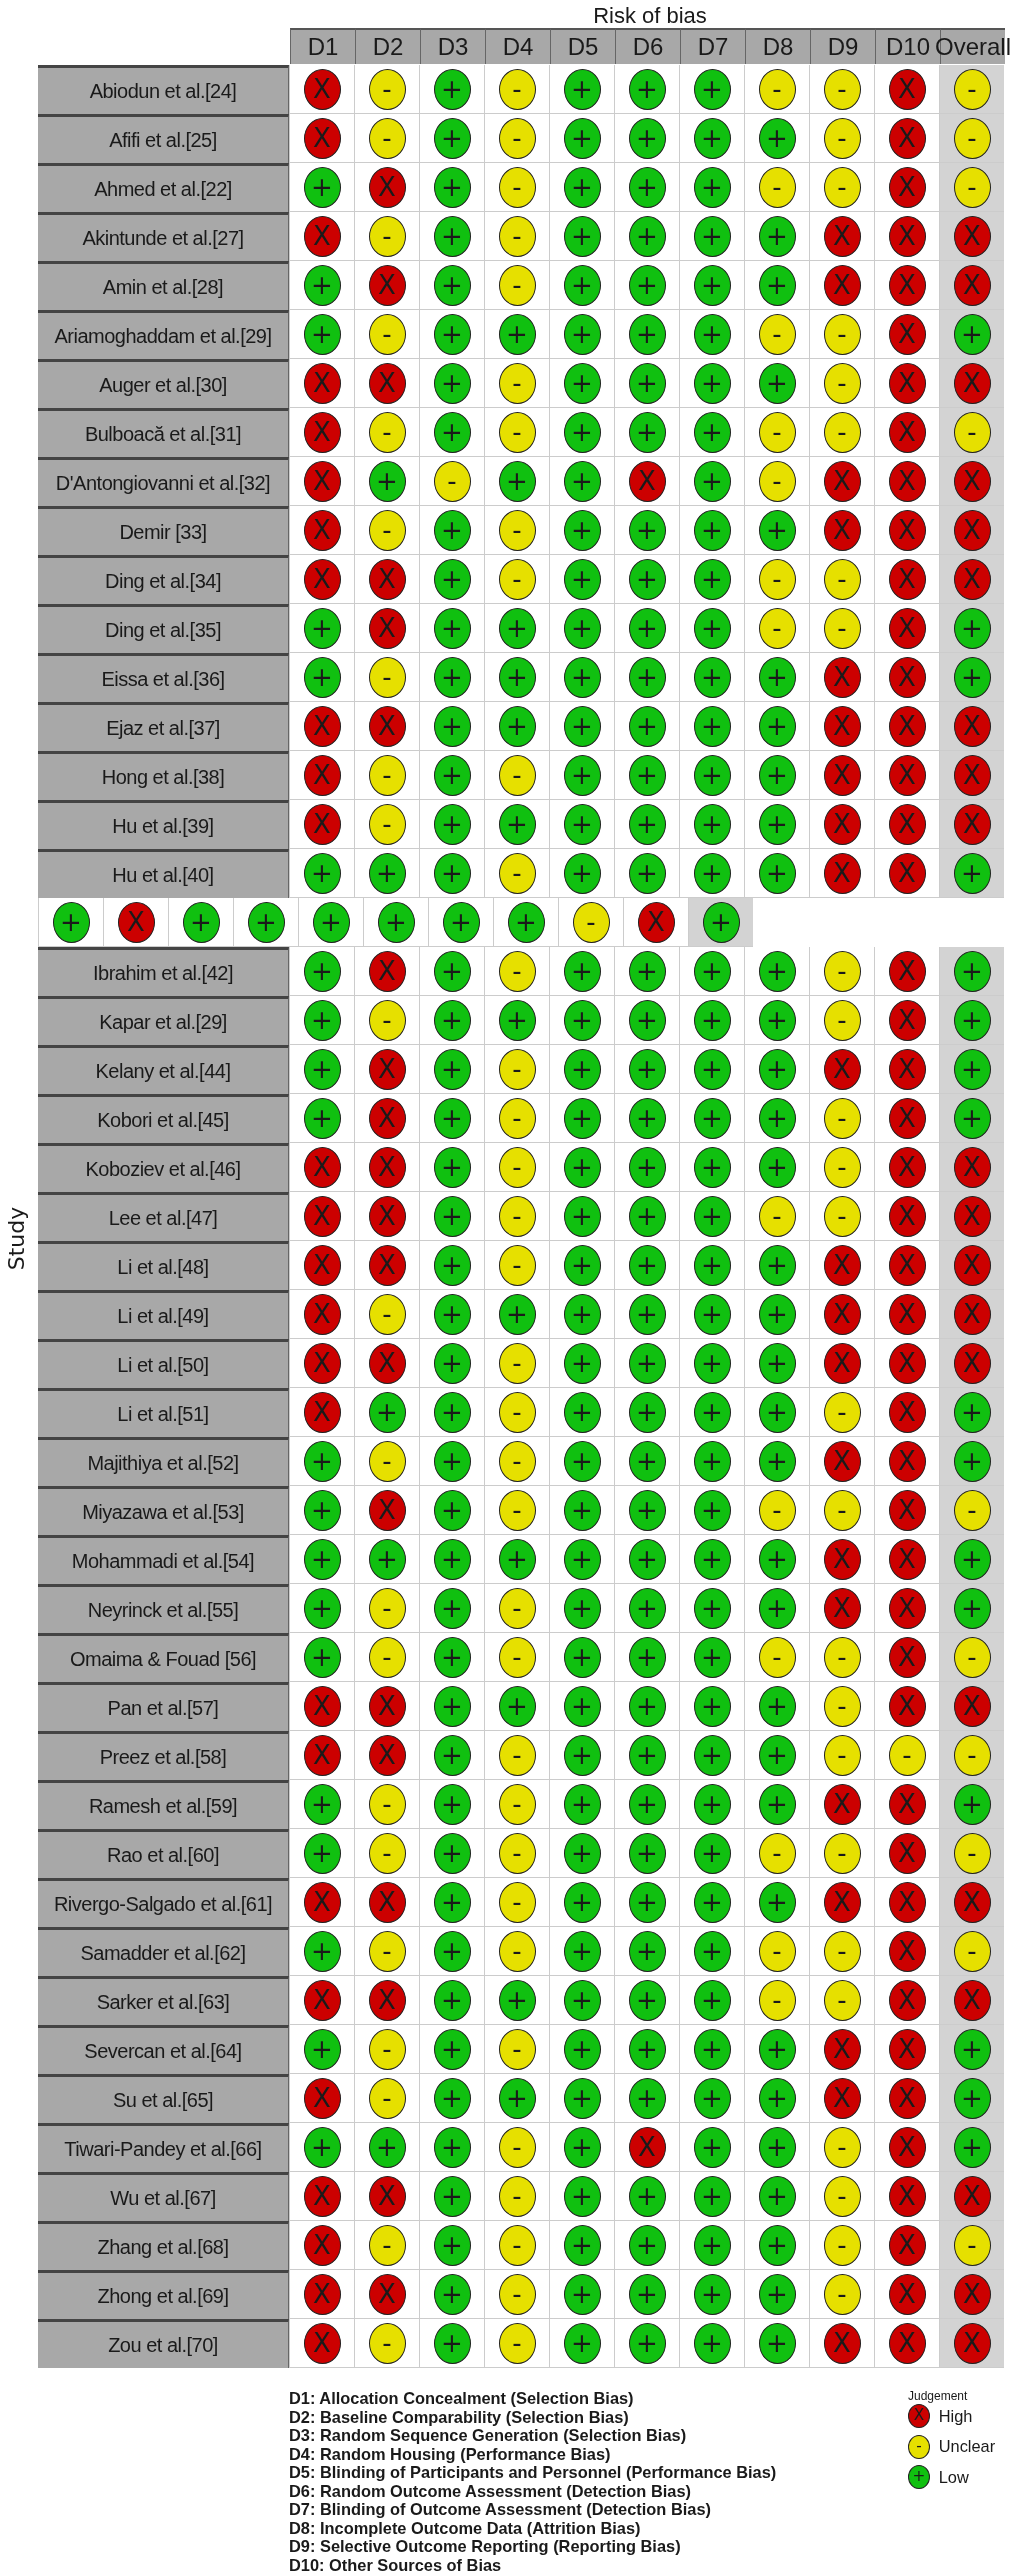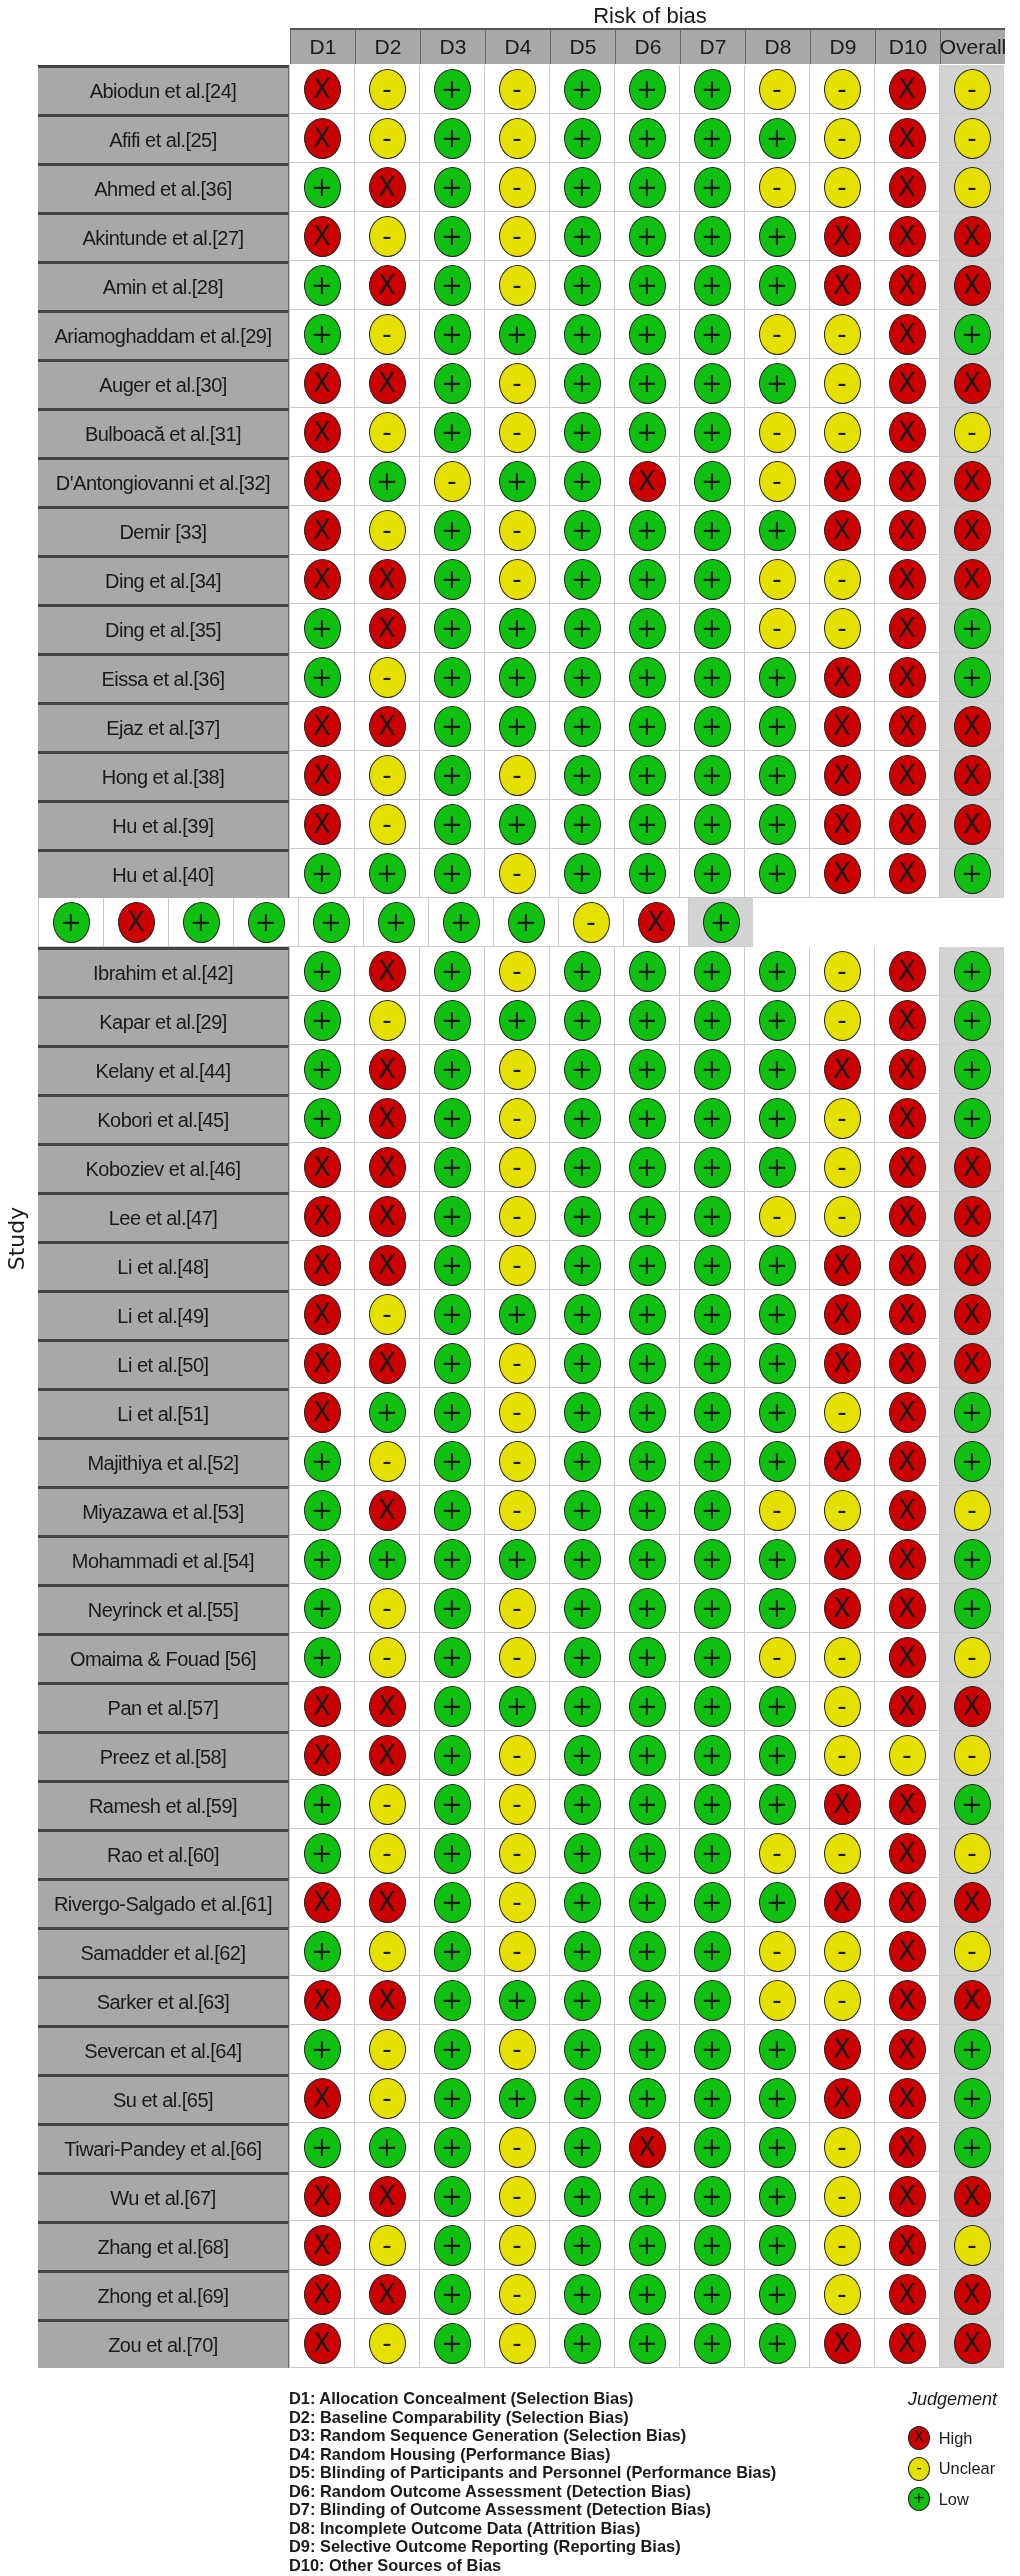--- a/index.html
+++ b/index.html
@@ -1,34 +1,34 @@
 <!DOCTYPE html>
 <html style="font-size:8.7px"><head>
 <meta charset="utf-8">
 <style>
   html,body{margin:0;padding:0;background:#ffffff;}
   body{width:1020px;height:2576px;position:relative;font-family:"Liberation Sans",sans-serif;color:#1a1a1a;overflow:hidden;}
   .title{position:absolute;left:290px;width:720px;top:3.3px;text-align:center;font-size:22px;}
   .header{position:absolute;left:290px;top:28px;display:flex;}
-  .hcell{width:65px;height:36px;box-sizing:border-box;background:#a8a8a8;border-top:2.7px solid #555;border-left:1.1px solid #666;display:flex;align-items:center;justify-content:center;font-size:21px;}
+  .hcell{width:65px;height:36px;box-sizing:border-box;background:#a8a8a8;border-top:2.7px solid #555;border-left:1.1px solid #666;display:flex;align-items:center;justify-content:center;font-size:24px;}
   .study-axis{position:absolute;left:0;top:1195px;width:33px;height:87px;display:flex;align-items:center;justify-content:center;}
   .study-axis span{transform:rotate(-90deg);font-size:22px;font-family:"DejaVu Sans",sans-serif;white-space:nowrap;}
   .grid{position:absolute;left:38px;top:65px;}
   .row{display:flex;height:49px;}
   .label{width:251px;box-sizing:border-box;background:#a8a8a8;border-top:3.8px solid #444;border-right:1.1px solid #666;display:flex;align-items:center;justify-content:center;font-size:20px;white-space:nowrap;letter-spacing:-0.5px;}
   .cell{width:65px;box-sizing:border-box;background:#fff;border-left:1.1px solid #ccc;border-bottom:1.6px solid #ccc;display:flex;align-items:center;justify-content:center;}
   .cell.overall{background:#d3d3d3;}
   .dot{width:37px;height:41px;border-radius:50%;border:1.6px solid #222;box-sizing:border-box;display:flex;align-items:center;justify-content:center;font-size:26px;font-family:"DejaVu Sans",sans-serif;line-height:1;}
   .dot.high{background:#cc0000;}
   .dot.unclear{background:#e6e000;}
   .dot.low{background:#10c010;}
   .legend-domains{position:absolute;left:289px;top:2389px;font-size:16.4px;line-height:18.5px;font-weight:bold;}
   .legend-domains div{white-space:nowrap;}
   .legend-judge{position:absolute;left:908px;top:2389px;font-size:16.4px;}
-  .legend-judge .jt{font-size:18px;margin-bottom:16px;font-style:italic;}
+  .legend-judge .jt{font-size:12px;margin-bottom:1px;}
   .jitem{display:flex;align-items:center;margin-bottom:6.5px;}
   .jitem .dot{width:22px;height:24px;font-size:15.3px;border-width:1.1px;margin-right:8.7px;}
 </style>
 </head>
 <body>
 
 <div class="title">Risk of bias</div>
 <div class="header" id="header">
     <div class="hcell">D1</div>
     <div class="hcell">D2</div>
@@ -112,21 +112,21 @@
         <div class="dot unclear">-</div>
       </div>
       <div class="cell">
         <div class="dot high">X</div>
       </div>
       <div class="cell overall">
         <div class="dot unclear">-</div>
       </div>
     </div>
     <div class="row">
-      <div class="label">Ahmed et al.[36]</div>
+      <div class="label">Ahmed et al.[22]</div>
       <div class="cell">
         <div class="dot low">+</div>
       </div>
       <div class="cell">
         <div class="dot high">X</div>
       </div>
       <div class="cell">
         <div class="dot low">+</div>
       </div>
       <div class="cell">

